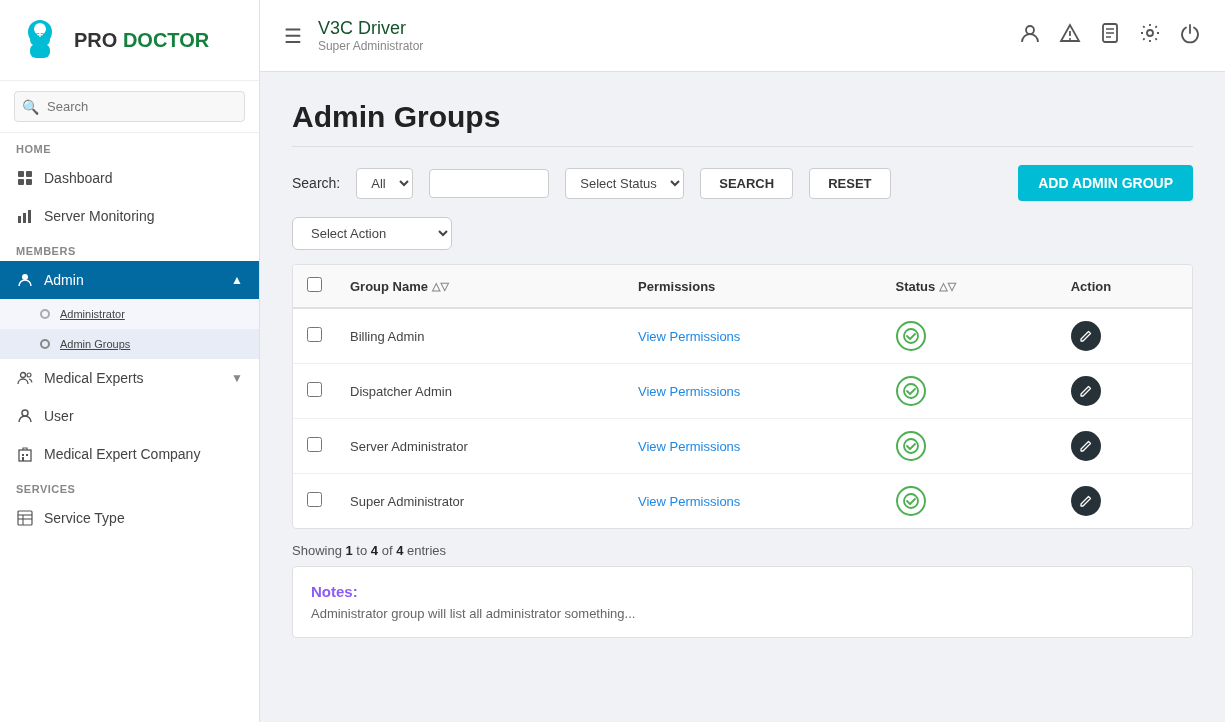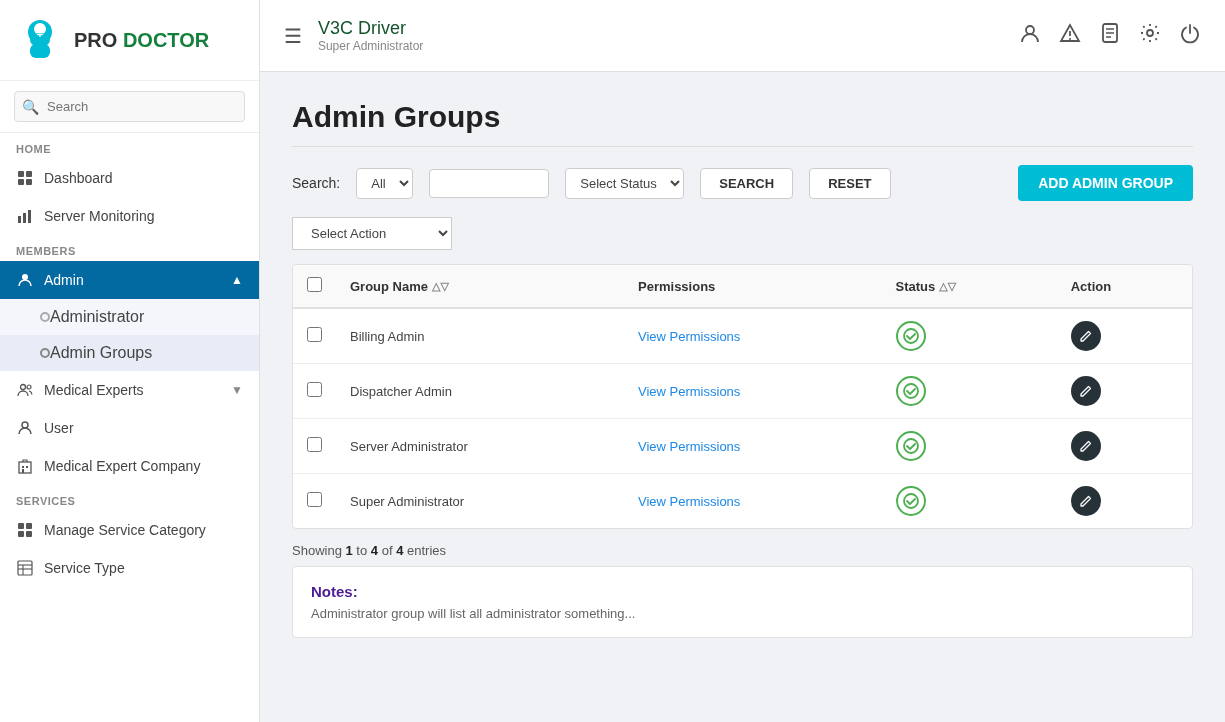--- a/index.html
+++ b/index.html
@@ -79,24 +79,26 @@
     .sidebar-item.active {
       background: #0369a1;
       color: #fff;
       justify-content: flex-end;
     }
     .sidebar-item.active .sidebar-icon { color: #fff; }
     .sidebar-subitem {
       padding: 9px 16px 9px 40px;
       display: flex;
       align-items: center;
-      cursor: pointer;
-      font-size: 16px;
+      gap: 10px;
+      cursor: pointer;
+      font-size: 11px;
       color: #444;
       background: #f4f6fb;
+      text-decoration: underline;
     }
     .sidebar-subitem.selected {
       background: #e8ecf6;
       font-weight: 500;
     }
     .sidebar-icon {
       width: 18px;
       height: 18px;
       display: flex;
       align-items: center;
@@ -248,21 +250,21 @@
       cursor: pointer;
     }
 
     
     .action-bar {
       margin-bottom: 14px;
     }
     .action-bar select {
       padding: 7px 14px;
       border: 1px solid #ccc;
-      border-radius: 0;
+      border-radius: 6px;
       font-size: 13px;
       color: #444;
       background: #fff;
       min-width: 160px;
       cursor: pointer;
     }
 
     
     .table-container {
       background: #fff;
@@ -350,21 +352,21 @@
     
     .notes-box {
       background: #fff;
       border: 1px solid #e0e0e0;
       border-radius: 4px;
       padding: 16px 18px;
     }
     .notes-title {
       font-size: 15px;
       font-weight: bold;
-      color: #4c1d95;
+      color: #8b5cf6;
       margin-bottom: 6px;
     }
     .notes-text {
       font-size: 13px;
       color: #666;
     }
   </style>
 </head>
 <body>
 
@@ -470,31 +472,20 @@
           <rect x="9" y="8" width="2" height="2" fill="#555"></rect>
           <rect x="5" y="11" width="2" height="4" fill="#555"></rect>
           <path d="M6 4V2h4v2" stroke="#555" stroke-width="1.2" fill="none"></path>
         </svg>
     </span>
     <span>Medical Expert Company</span>
   </div>
 
   <div class="sidebar-section-label">SERVICES</div>
 
-  <div class="sidebar-item">
-    <span class="sidebar-icon">
-      <svg width="16" height="16" viewBox="0 0 16 16">
-          <rect x="1" y="1" width="6" height="6" rx="1" fill="#555"></rect>
-          <rect x="9" y="1" width="6" height="6" rx="1" fill="#555"></rect>
-          <rect x="1" y="9" width="6" height="6" rx="1" fill="#555"></rect>
-          <rect x="9" y="9" width="6" height="6" rx="1" fill="#555"></rect>
-        </svg>
-    </span>
-    <span>Manage Service Category</span>
-  </div>
 
   <div class="sidebar-item">
     <span class="sidebar-icon">
       <svg width="16" height="16" viewBox="0 0 16 16">
           <rect x="1" y="1" width="14" height="14" rx="1" stroke="#555" stroke-width="1.2" fill="none"></rect>
           <line x1="1" y1="5" x2="15" y2="5" stroke="#555" stroke-width="1.1"></line>
           <line x1="1" y1="9" x2="15" y2="9" stroke="#555" stroke-width="1.1"></line>
           <line x1="6" y1="5" x2="6" y2="15" stroke="#555" stroke-width="1.1"></line>
         </svg>
     </span>

